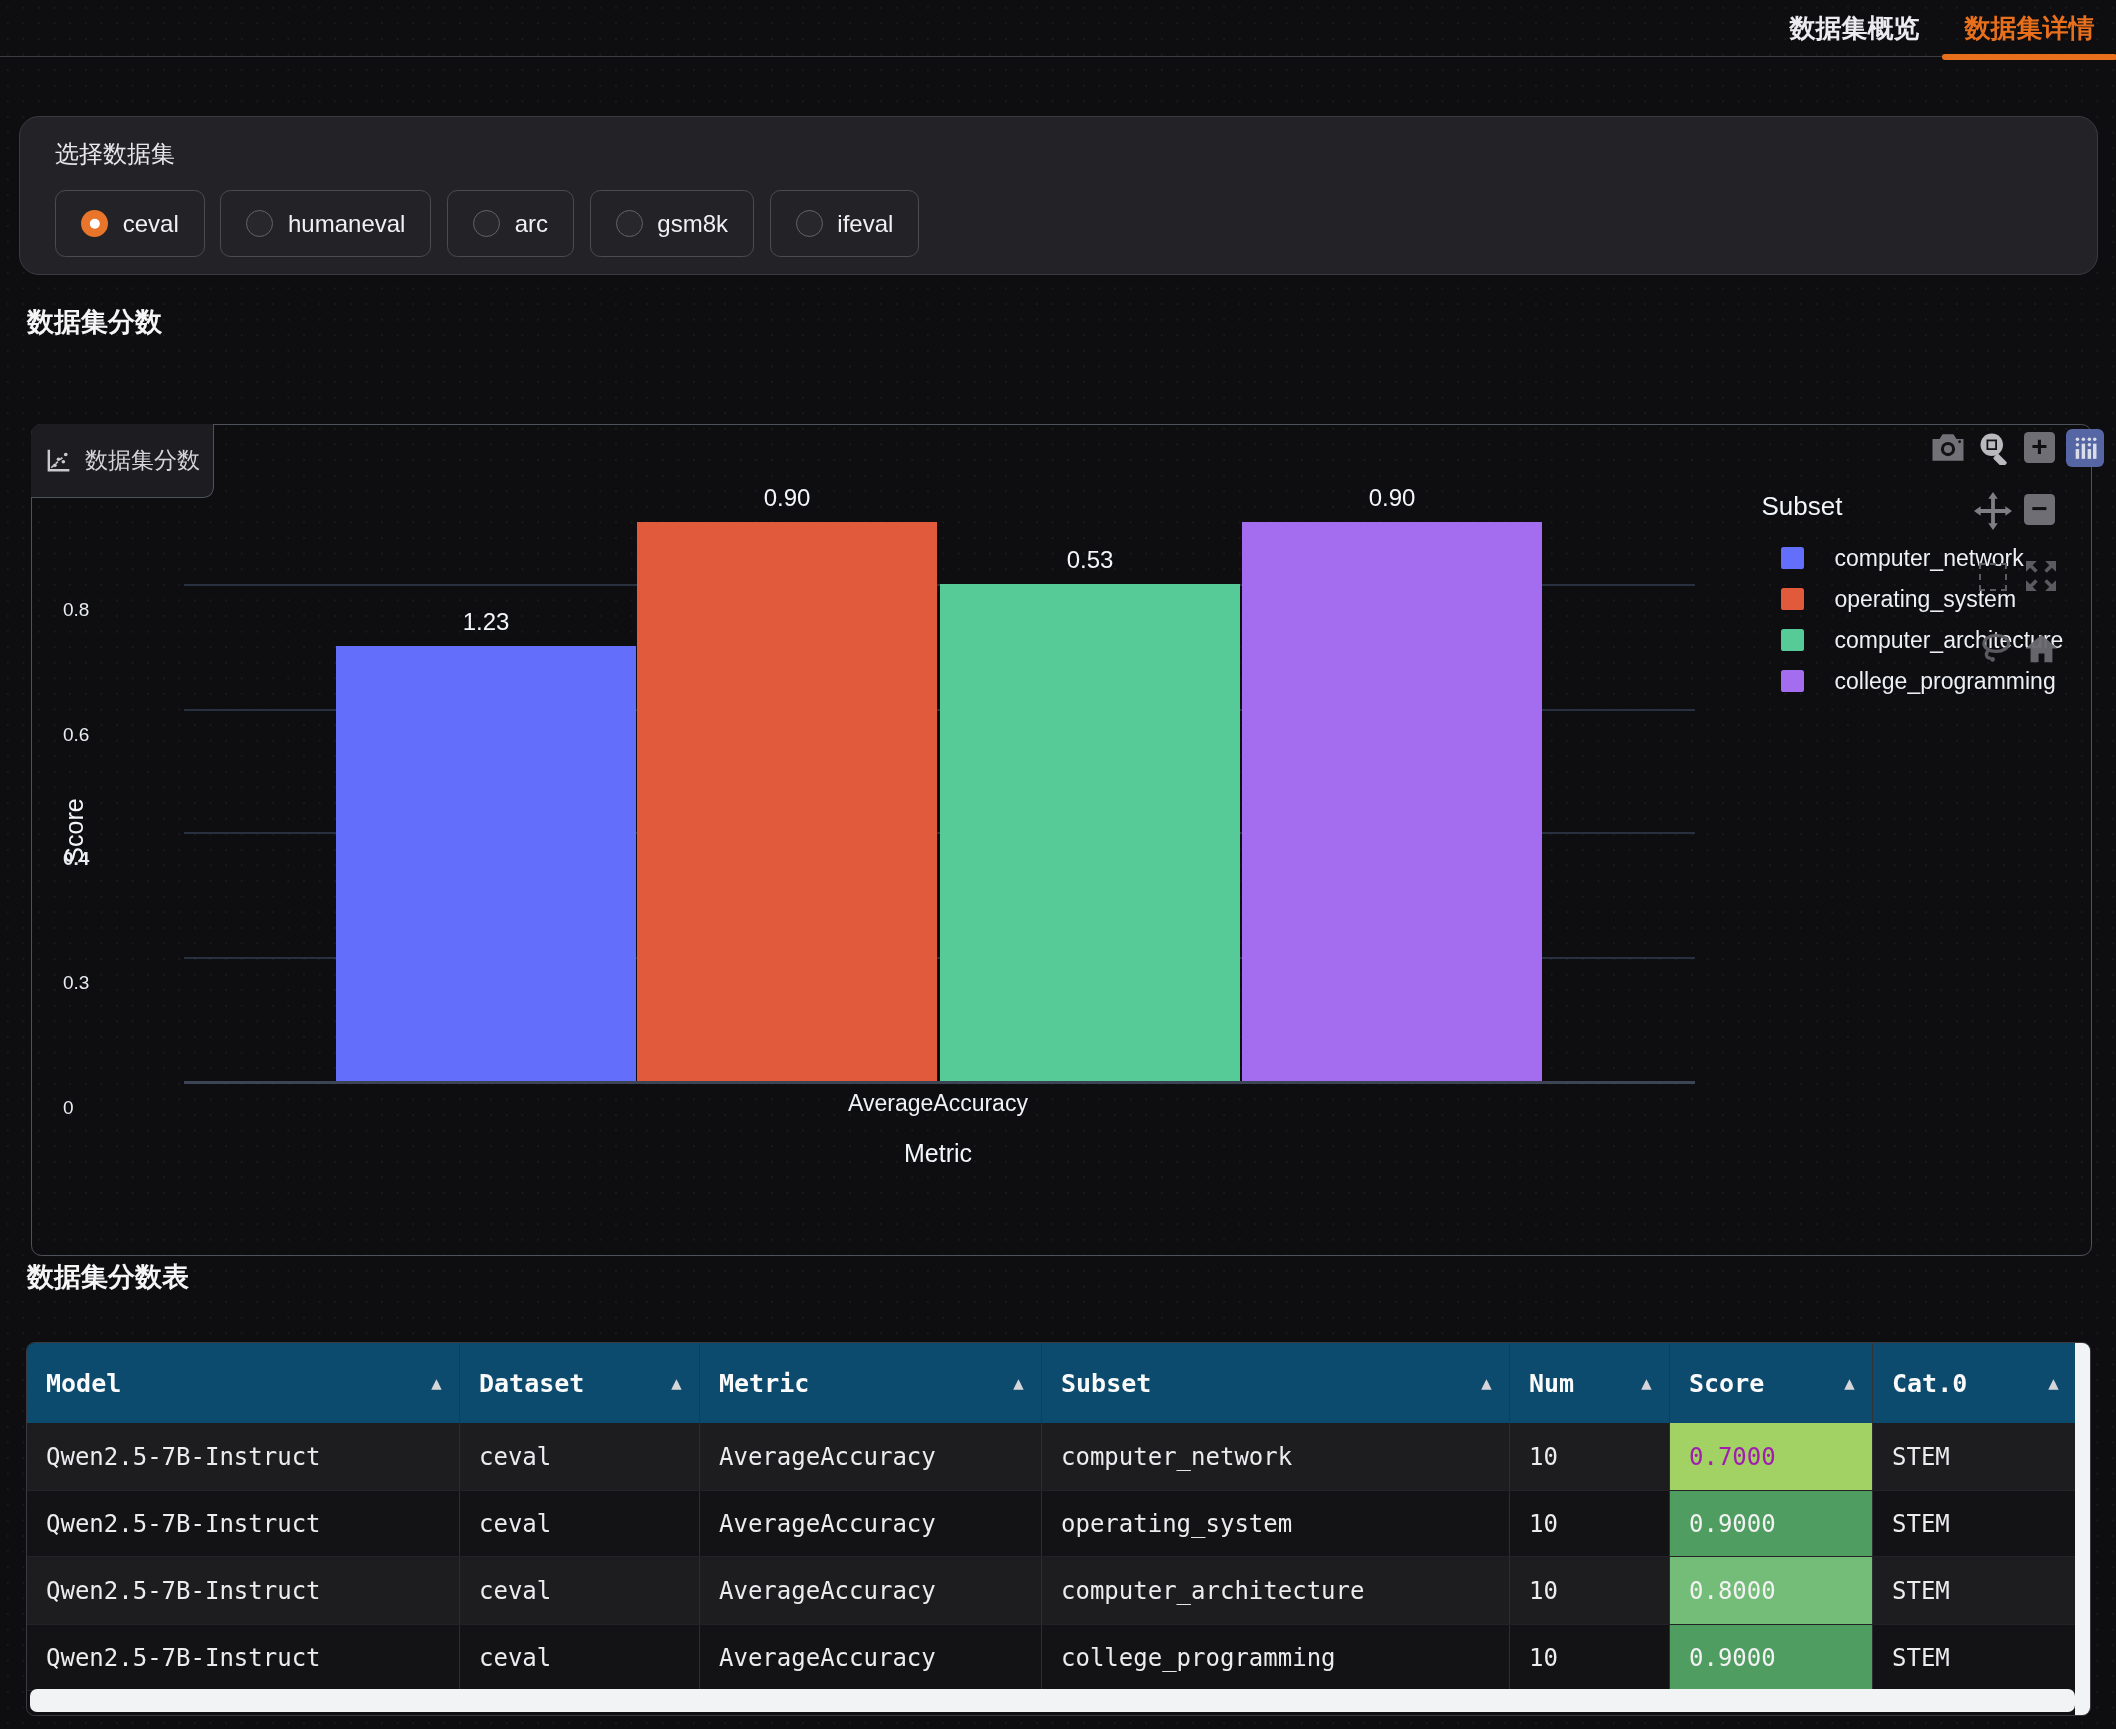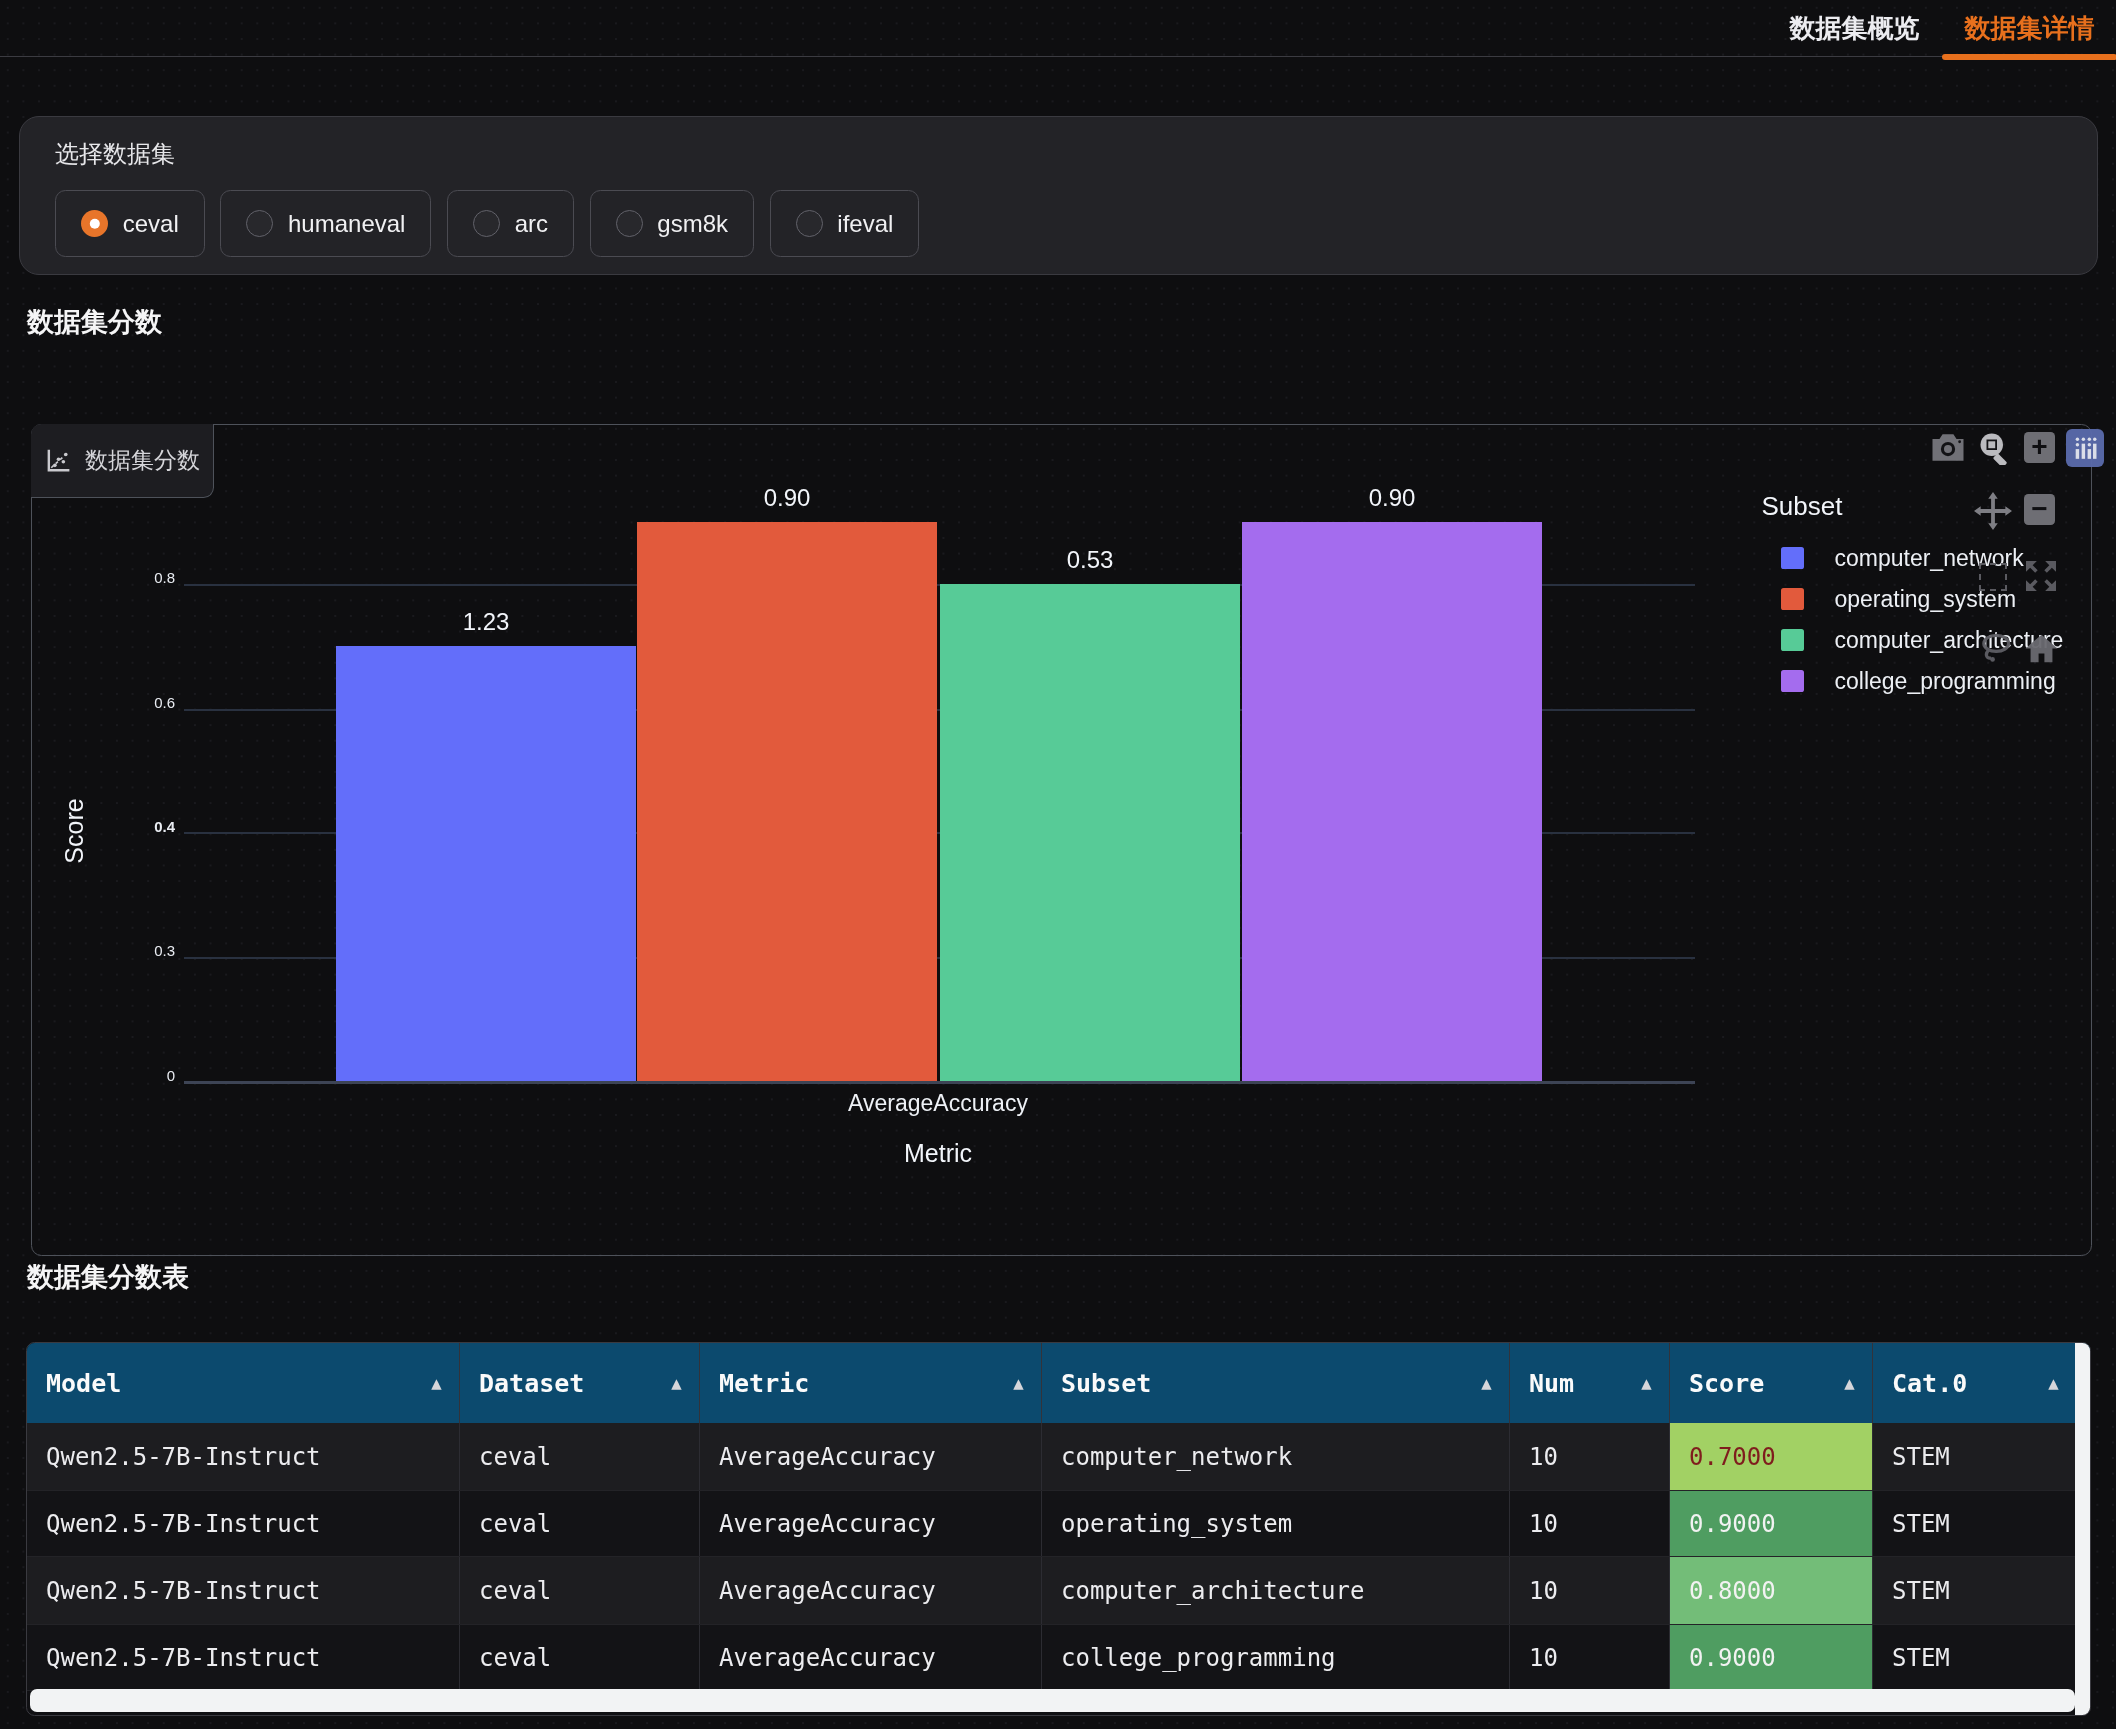--- a/index.html
+++ b/index.html
@@ -37,21 +37,21 @@
 
   
   .chart-panel{position:absolute;left:31px;top:424px;width:2061px;height:832px;
                border:0.9px solid #4e525a;border-radius:10.4px;box-sizing:border-box;}
   .chart-chip{position:absolute;left:-0.9px;top:-0.9px;width:183px;height:74px;background:#1d1d21;
               border-right:0.9px solid #4e525a;border-bottom:0.9px solid #4e525a;
               border-radius:10.4px 0 10.4px 0;display:flex;align-items:center;justify-content:center;
               gap:12px;font-size:23px;color:#d6d6da;box-sizing:border-box;}
   .gridline{position:absolute;height:1.7px;background:#293140;}
   .gridline.zero{height:2.6px;background:#3d4455;}
-  .ytick{position:absolute;width:112px;text-align:right;font-size:15px;color:#e9ecf2;}
+  .ytick{position:absolute;width:112px;font-size:19px;color:#e9ecf2;margin-top:30px;}
   .bar{position:absolute;}
   .bar-label{position:absolute;font-size:24px;color:#f2f5fa;text-align:center;}
   .xtick{position:absolute;font-size:23px;color:#eef1f6;text-align:center;}
   .axis-title-x{position:absolute;font-size:25px;color:#f2f5fa;text-align:center;}
   .axis-title-y{position:absolute;font-size:25px;color:#f2f5fa;white-space:nowrap;
                 transform:translate(-50%,-50%) rotate(-90deg);}
   .legend{position:absolute;left:1726px;top:66px;}
   .legend-title{font-size:26px;color:#f2f5fa;margin:0 0 15.6px 3.5px;}
   .legend-entry{display:flex;align-items:center;height:41px;cursor:pointer;}
   .legend-swatch{width:22.5px;height:22.5px;border-radius:2.6px;margin-left:23px;flex:none;}
@@ -279,21 +279,21 @@
           <span class="sort">▲</span>
         </div>
       </div>
     <div id="t-body">
         <div class="t-row odd" style="grid-template-columns: 433px 240px 342px 468px 160px 203px 204px;">
           <div class="td">Qwen2.5-7B-Instruct</div>
           <div class="td">ceval</div>
           <div class="td">AverageAccuracy</div>
           <div class="td">computer_network</div>
           <div class="td">10</div>
-          <div class="td" style="background: rgb(162, 209, 100); color: #7f1d1d;">0.7000</div>
+          <div class="td" style="background: rgb(162, 209, 100); color: #a21caf;">0.7000</div>
           <div class="td">STEM</div>
         </div>
         <div class="t-row even" style="grid-template-columns: 433px 240px 342px 468px 160px 203px 204px;">
           <div class="td">Qwen2.5-7B-Instruct</div>
           <div class="td">ceval</div>
           <div class="td">AverageAccuracy</div>
           <div class="td">operating_system</div>
           <div class="td">10</div>
           <div class="td" style="background: rgb(79, 157, 97); color: rgb(242, 242, 242);">0.9000</div>
           <div class="td">STEM</div>

